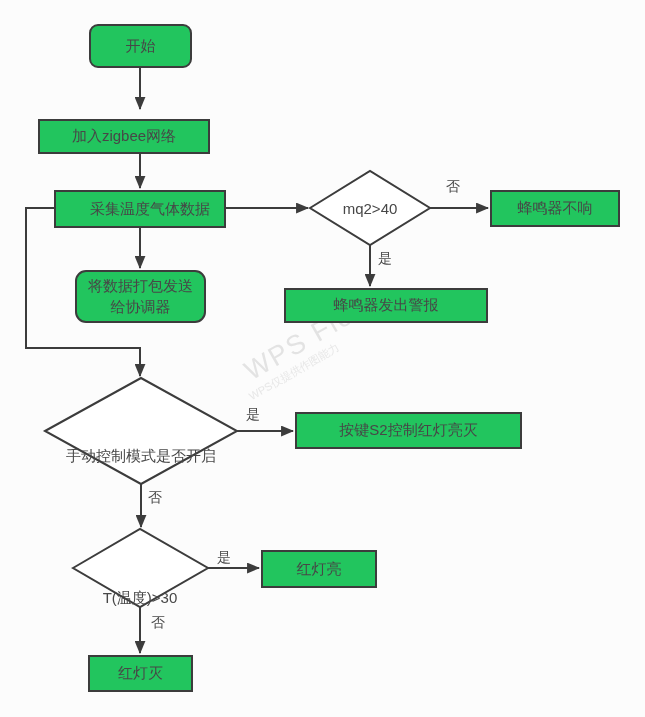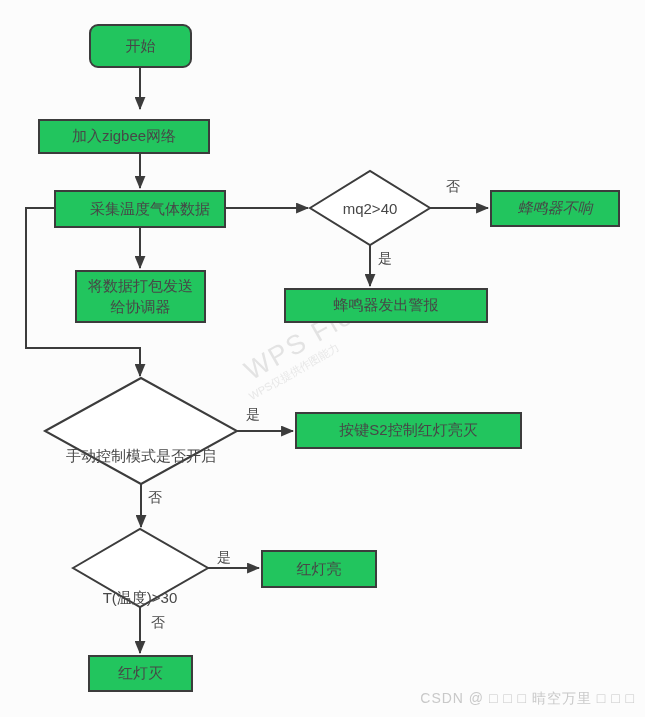--- a/index.html
+++ b/index.html
@@ -13,21 +13,21 @@
   .wm-title{left:247px;top:358px;font-size:27px;letter-spacing:2px;color:#e3e3e3;}
   .wm-sub{left:250px;top:390px;font-size:11px;color:#e7e7e7;}
   svg.wires{position:absolute;left:0;top:0;z-index:1;}
   .rect-node{
     position:absolute;z-index:2;box-sizing:border-box;
     border:2px solid #3c3c3c;background:#22c55e;
     display:flex;align-items:center;justify-content:center;
     font-size:15px;color:#474747;text-align:center;line-height:1.35;
   }
   .rounded{border-radius:9px;}
-  .multiline{white-space:pre-line;}
+  .multiline{white-space:pre-line;border-radius:11px;}
   .diamond-label{
     position:absolute;z-index:2;transform:translate(-50%,-50%);
     font-size:15px;color:#474747;white-space:nowrap;
   }
   .edge-label{
     position:absolute;z-index:2;font-size:14px;color:#474747;white-space:nowrap;
   }
   .credit{
     position:absolute;z-index:3;right:10px;top:690px;
     font-size:14px;color:#c9c9c9;letter-spacing:1px;
@@ -64,21 +64,21 @@
     <line x1="208" y1="568" x2="259" y2="568" stroke="#3c3c3c" stroke-width="2" marker-end="url(#arrow)"></line>
     <line x1="140" y1="607" x2="140" y2="653" stroke="#3c3c3c" stroke-width="2" marker-end="url(#arrow)"></line>
   </svg>
 
   <div class="rect-node rounded" style="left:89px;top:24px;width:103px;height:44px;">开始</div>
 
   <div class="rect-node" style="left:38px;top:111px;width:172px;height:35px;margin-top:8px;">加入zigbee网络</div>
 
   <div class="rect-node" style="left:54px;top:190px;width:172px;height:38px;padding-left:20px;">采集温度气体数据</div>
 
-  <div class="rect-node" style="left:490px;top:190px;width:130px;height:37px;font-style:italic;">蜂鸣器不响</div>
+  <div class="rect-node" style="left:490px;top:190px;width:130px;height:37px;">蜂鸣器不响</div>
 
   <div class="rect-node" style="left:284px;top:288px;width:204px;height:35px;">蜂鸣器发出警报</div>
 
   <div class="rect-node multiline" style="left:75px;top:270px;width:131px;height:53px;">将数据打包发送
 给协调器</div>
 
   <div class="rect-node" style="left:295px;top:412px;width:227px;height:37px;text-align:center;">按键S2控制红灯亮灭</div>
 
   <div class="rect-node" style="left:88px;top:655px;width:105px;height:37px;">红灯灭</div>
 
@@ -88,15 +88,14 @@
   <span class="diamond-label" style="left:141px;top:431px;margin-top:25px;">手动控制模式是否开启</span>
   <span class="diamond-label" style="left:140px;top:568px;margin-top:30px;">T(温度)&gt;30</span>
 
   <span class="edge-label" style="left:446px;top:178px;">否</span>
   <span class="edge-label" style="left:378px;top:250px;">是</span>
   <span class="edge-label" style="left:246px;top:406px;">是</span>
   <span class="edge-label" style="left:148px;top:489px;">否</span>
   <span class="edge-label" style="left:217px;top:549px;">是</span>
   <span class="edge-label" style="left:151px;top:614px;">否</span>
 
-  <div class="credit">CSDN @ □ □ □ 晴空万里 □ □ □</div>
 
 </div>
 
 </body></html>

